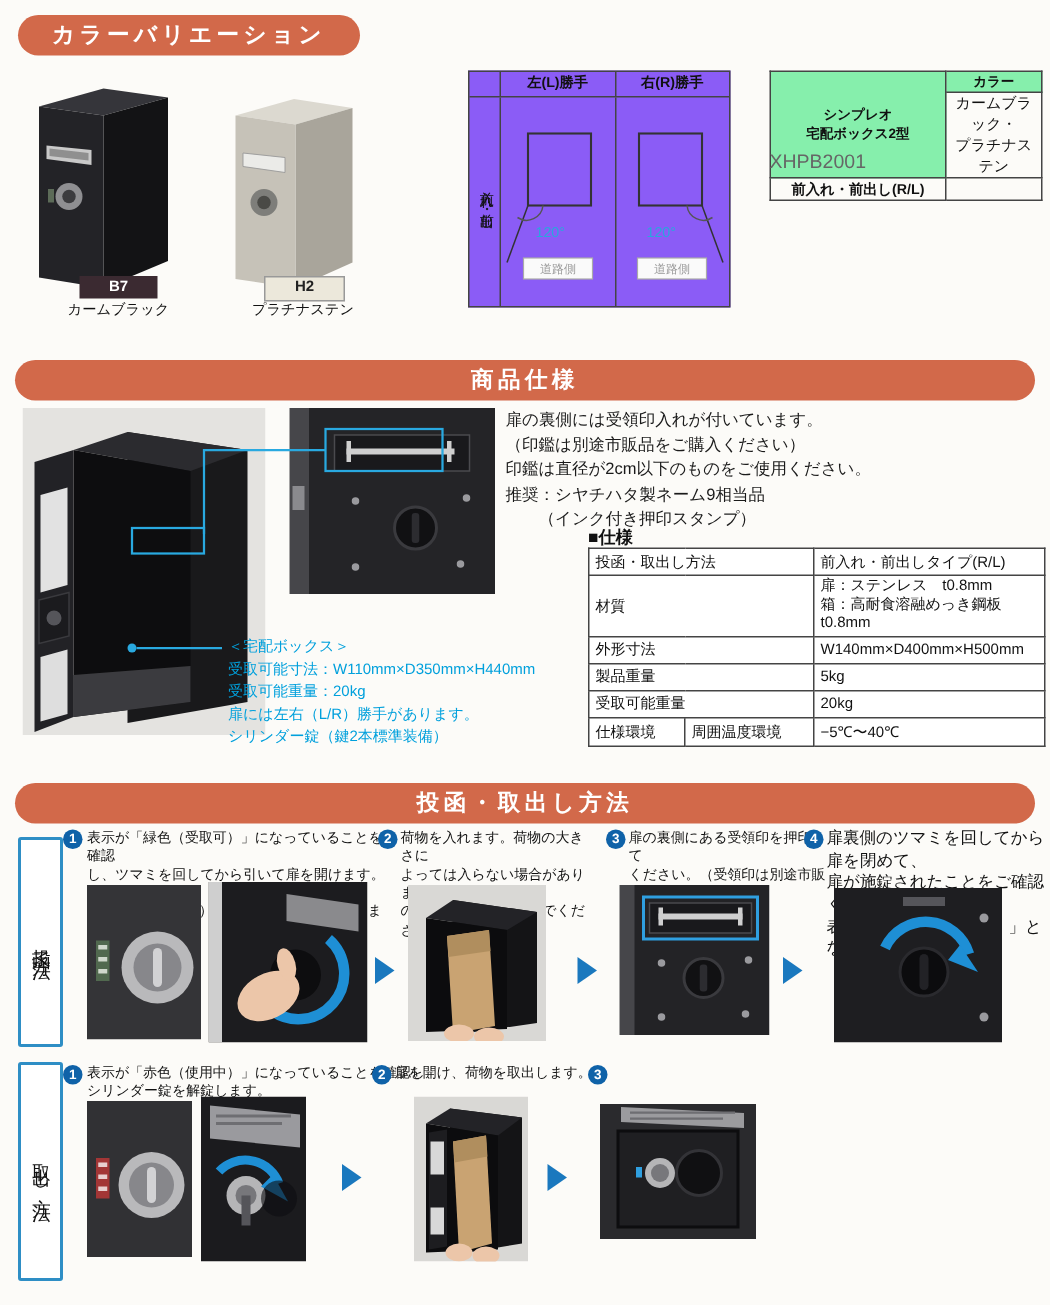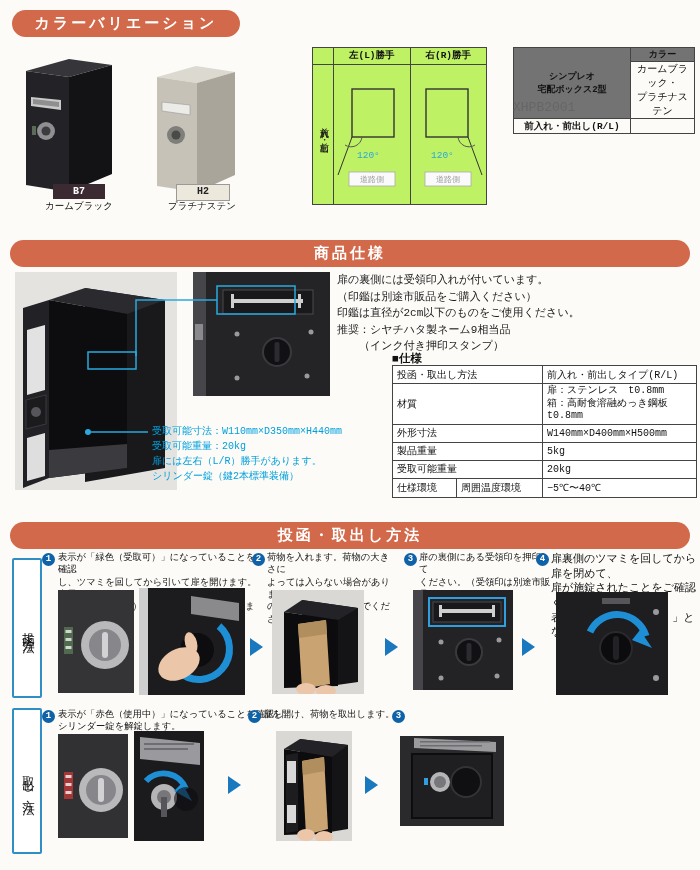--- a/index.html
+++ b/index.html
@@ -1,35 +1,35 @@
 <!DOCTYPE html>
 <html><head>
 <meta charset="utf-8">
 <style>
   html,body{margin:0;padding:0;background:#fff}
-  #page{position:relative;width:700px;height:870px;background:#fcfbf8;font-family:Liberation Mono, monospace;overflow:hidden;color:#111}
+  #page{position:relative;width:700px;height:870px;background:#fcfbf8;font-family:Liberation Sans, sans-serif;overflow:hidden;color:#111}
   .abs{position:absolute}
   .pill{background:#d2694a;border-radius:14px;color:#fff;font-weight:bold;font-size:15px;display:flex;align-items:center;justify-content:center;letter-spacing:3px}
   .badge{font-size:10px;font-weight:bold;text-align:center;line-height:15px}
   .cname{font-size:9.5px;text-align:center}
   
-  .dgt{border:1px solid #444;background:#bef264;display:flex;flex-direction:column}
+  .dgt{border:1px solid #444;background:#8b5cf6;display:flex;flex-direction:column}
   .dgt-head{display:flex;border-bottom:1px solid #444;height:16px}
   .dgt-head .c0{width:20px;border-right:1px solid #444}
   .dgt-head .c{flex:1;font-size:9.5px;font-weight:bold;text-align:center;line-height:16px}
   .dgt-head .c+.c{border-left:1px solid #444}
   .dgt-body{display:flex;flex:1}
   .dgt-body .rl{width:20px;border-right:1px solid #444;display:flex;align-items:center;justify-content:center}
   .vtext{writing-mode:vertical-rl;font-size:9.5px;letter-spacing:1px}
   .dgt-body .cell{flex:1}
   .dgt-body .cell+.cell{border-left:1px solid #444}
   
   table.mt{border-collapse:collapse;font-size:9px}
   table.mt td{border:1px solid #444;padding:0 2px;text-align:center;vertical-align:middle}
-  .mt .hd{background:#737373;font-weight:bold}
+  .mt .hd{background:#86efac;font-weight:bold}
   .code{font-size:13px;color:#666}
   
   table.spec{border-collapse:collapse;font-size:10px;background:#fff}
   table.spec td{border:1px solid #444;padding:1px 4px;vertical-align:middle}
   .spec .line{display:block;line-height:1.25}
   .note{font-size:11px;line-height:1.5;color:#1a1a1a}
   .note span{display:block}
   .blue-note{font-size:10px;line-height:1.5;color:#00a0dc}
   .blue-note span{display:block}
   .spec-title{font-size:11.5px;font-weight:bold}
@@ -170,20 +170,21 @@
 
   <div class="abs note" style="left:337px;top:272px;width:360px">
     <span>扉の裏側には受領印入れが付いています。</span>
     <span>（印鑑は別途市販品をご購入ください）</span>
     <span>印鑑は直径が2cm以下のものをご使用ください。</span>
     <span>推奨：シヤチハタ製ネーム9相当品</span>
     <span>　　（インク付き押印スタンプ）</span>
   </div>
 
   <div class="abs blue-note" style="left:152px;top:424px;width:250px">
+    <span>＜宅配ボックス＞</span>
     <span>受取可能寸法：W110mm×D350mm×H440mm</span>
     <span>受取可能重量：20kg</span>
     <span>扉には左右（L/R）勝手があります。</span>
     <span>シリンダー錠（鍵2本標準装備）</span>
   </div>
 
   <div class="abs spec-title" style="left:392px;top:351px">■仕様</div>
   <table class="spec abs" style="left:392px;top:365px;width:305px">
     <tbody>
         <tr>

